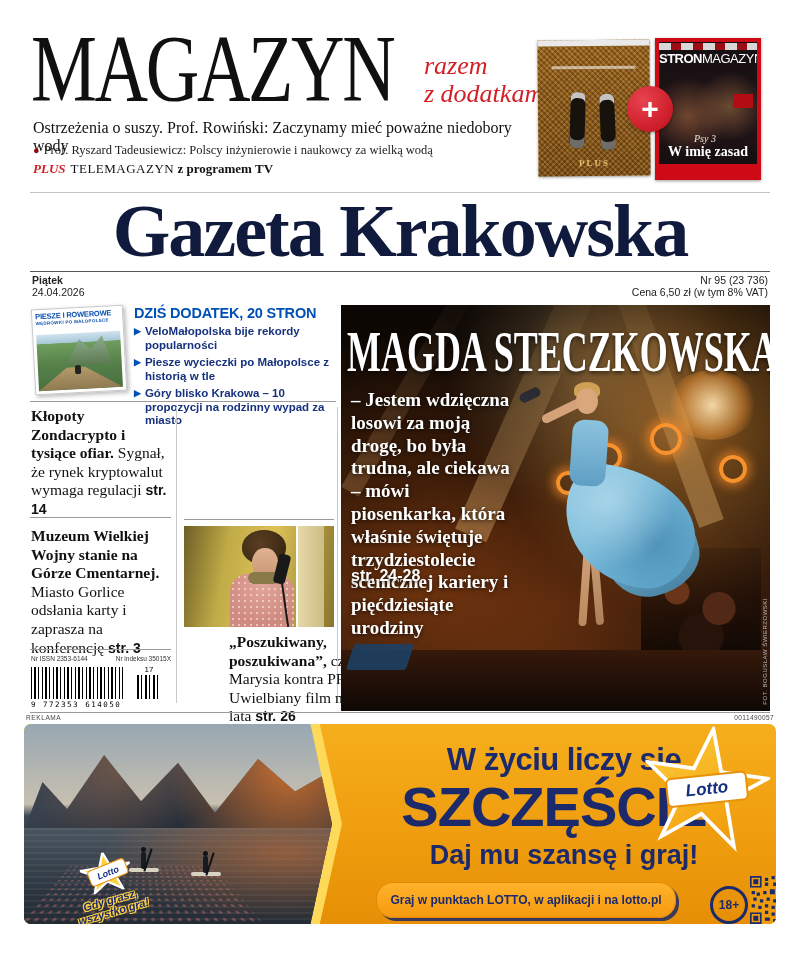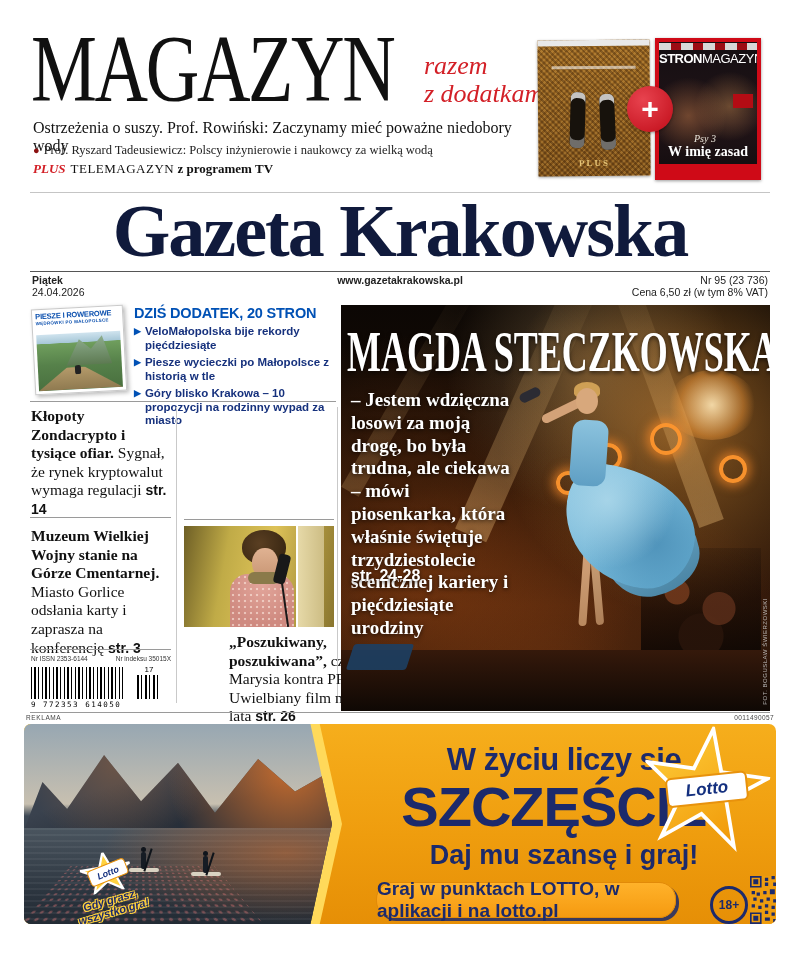--- a/index.html
+++ b/index.html
@@ -256,21 +256,21 @@
   .bd2{left:58%;top:132px;}
   .ad-l1{position:absolute;left:340px;width:400px;top:18px;text-align:center;color:#1c2a6b;
     font-weight:bold;font-size:31px;letter-spacing:-.5px;}
   .ad-l2{position:absolute;left:320px;width:420px;top:50px;text-align:center;color:#1c2a6b;
     font-weight:900;font-size:56px;letter-spacing:-1px;}
   .ad-l3{position:absolute;left:340px;width:400px;top:116px;text-align:center;color:#1c2a6b;
     font-weight:bold;font-size:27px;}
   .ad-btn{position:absolute;left:352px;top:158px;width:298px;height:34px;border-radius:17px;
     background:linear-gradient(180deg,#ffb22a,#f59a10);border:1px solid #e28a08;
     box-shadow:3px 3px 0 rgba(28,42,107,.85);display:flex;align-items:center;justify-content:center;
-    color:#1c2a6b;font-weight:bold;font-size:19px;}
+    color:#1c2a6b;font-weight:bold;font-size:12px;}
   .ad-star{position:absolute;left:618px;top:2px;width:126px;height:126px;transform:rotate(8deg);}
   .ad-star .lotto-txt{position:absolute;left:24px;top:48px;width:78px;height:26px;border-radius:6px;
     background:#fff;transform:rotate(-14deg);display:flex;align-items:center;justify-content:center;
     color:#14307f;font-weight:900;font-style:italic;font-size:17px;border:2px solid #e8920c;}
   .ad-minilotto{position:absolute;left:48px;top:128px;transform:rotate(-10deg);text-align:center;}
   .ad-minilotto .ml-star{width:56px;height:40px;margin:0 auto;position:relative;}
   .ad-minilotto .ml-txt{position:absolute;left:10px;top:12px;width:38px;height:15px;border-radius:4px;
     background:#fff;transform:rotate(-12deg);color:#14307f;font-weight:900;font-style:italic;
     font-size:9px;display:flex;align-items:center;justify-content:center;border:1px solid #e8920c;}
   .ad-tag{color:#1c2a6b;font-weight:900;font-style:italic;font-size:11px;line-height:1.1;
@@ -321,41 +321,40 @@
   <div class="rule-top"></div>
 
   <div class="masthead">Gazeta Krakowska</div>
 
   <div class="rule-date"></div>
   <div class="dateline">
     <div class="dl-left">
       <div class="day">Piątek</div>
       <div>24.04.2026</div>
     </div>
-    <div class="dl-center">www.gazetakrakowska.pl</div>
     <div class="dl-right">
       <div>Nr 95 (23 736)</div>
       <div>Cena 6,50 zł (w tym 8% VAT)</div>
     </div>
   </div>
 
   <div class="supp-thumb">
     <div class="st-t1">PIESZE I ROWEROWE</div>
     <div class="st-t2">WĘDRÓWKI PO MAŁOPOLSCE</div>
     <div class="st-photo">
       <div class="st-peak"></div>
       <div class="st-path"></div>
       <div class="st-rider"></div>
     </div>
   </div>
   <div class="supp-box">
     <div class="supp-title">DZIŚ DODATEK, 20 STRON</div>
     <div class="supp-item">
       <span class="arr">▶</span>
-      <span>VeloMałopolska bije rekordy pięćdziesiąte</span>
+      <span>VeloMałopolska bije rekordy popularności</span>
     </div>
     <div class="supp-item">
       <span class="arr">▶</span>
       <span>Piesze wycieczki po Małopolsce z historią w tle</span>
     </div>
     <div class="supp-item">
       <span class="arr">▶</span>
       <span>Góry blisko Krakowa – 10 propozycji na rodzinny wypad za miasto</span>
     </div>
   </div>

